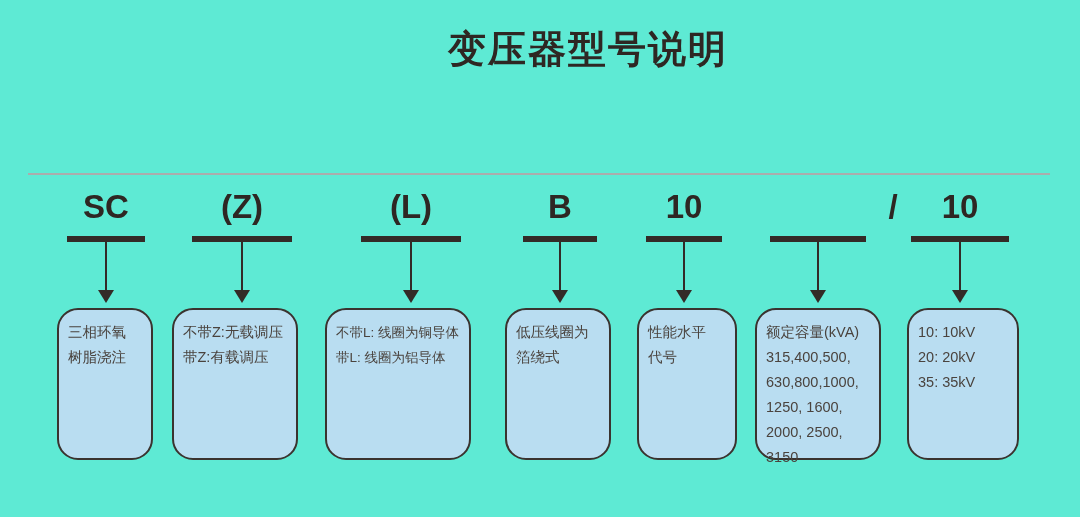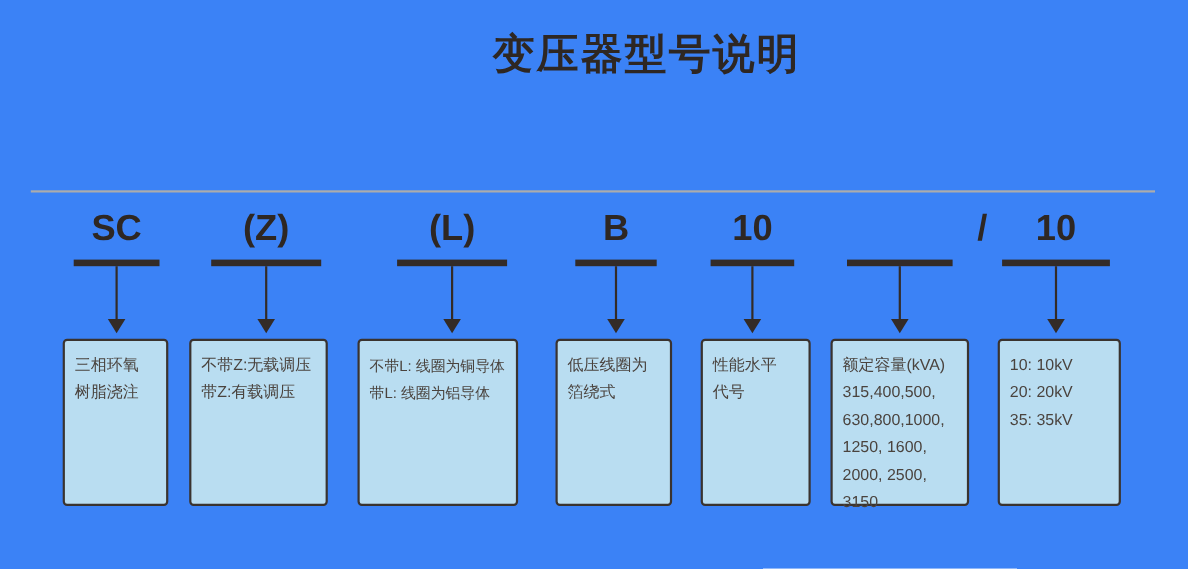--- a/index.html
+++ b/index.html
@@ -1,19 +1,19 @@
 <!DOCTYPE html>
 <html><head>
 <meta charset="utf-8">
 <style>
   html,body{margin:0;padding:0;background:#ffffff;}
   .stage{
     position:relative;
     width:1080px;height:517px;
-    background:#3b82f6;
+    background:#5eead4;
     overflow:hidden;
     font-family:"Liberation Sans","DejaVu Sans",sans-serif;
   }
   .title{
     position:absolute;
     top:24px;left:588px;
     transform:translateX(-50%);
     margin:0;
     font-size:38px;
     font-weight:bold;
@@ -55,21 +55,21 @@
     width:0;height:0;
     border-left:8px solid transparent;
     border-right:8px solid transparent;
     border-top:13px solid #332b27;
   }
   .box{
     position:absolute;
     top:308px;height:152px;
     background:#b9ddf1;
     border:2.5px solid #3a332f;
-    border-radius:4px;
+    border-radius:21px;
     box-sizing:border-box;
     padding:10px 9px;
   }
   .line{
     font-size:14.5px;
     line-height:25px;
     color:#4a433e;
     white-space:nowrap;
   }
   .box.narrowtext .line{font-size:13.5px;}

